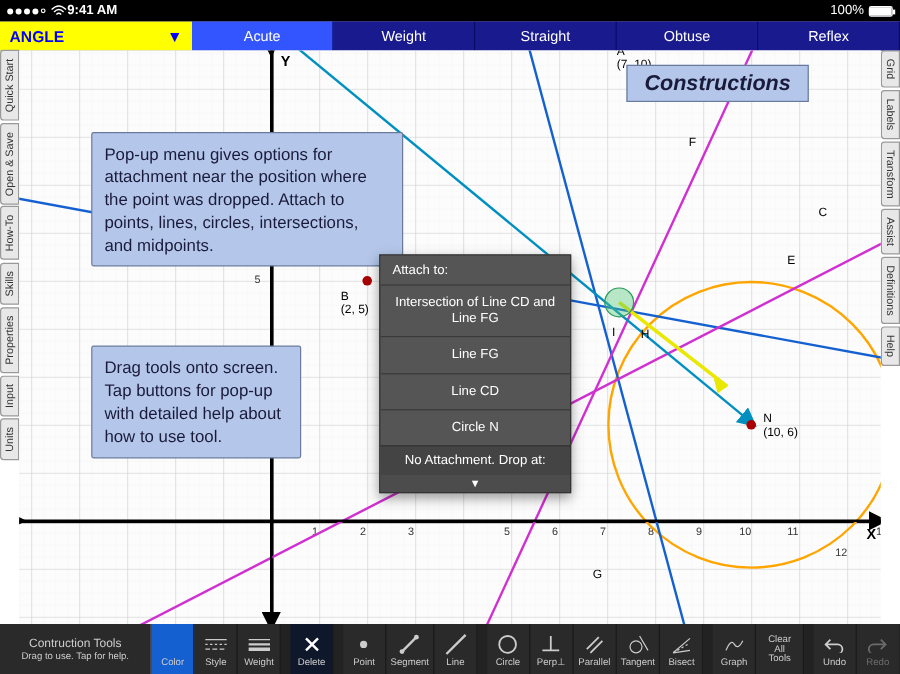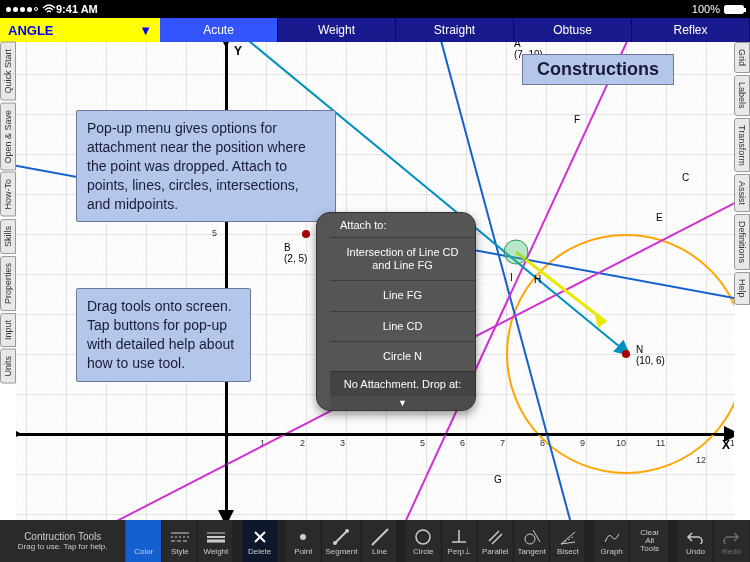--- a/index.html
+++ b/index.html
@@ -40,21 +40,21 @@
   .axis-y { width: 2px; top: 0; bottom: 0; left: 210px; }
   .point { position: absolute; width: 8px; height: 8px; border-radius: 50%; transform: translate(-50%, -50%); }
   .point-label { position: absolute; font-size: 10px; color: #000; white-space: nowrap; }
   .circle-geo { position: absolute; border: 2px solid orange; border-radius: 50%; }
 
   
   .callout { position: absolute; background: #b4c7eb; border: 1px solid #6a7a9a; padding: 8px 10px; font-size: 14px; color: #1a1a3a; line-height: 1.35; border-radius: 2px; }
   .constructions-badge { position: absolute; background: #b4c7eb; border: 1px solid #6a7a9a; padding: 4px 14px; font-size: 18px; font-weight: 600; color: #1a1a3a; }
 
   
-  .popup { position: absolute; background: #555; border: 1px solid #333; border-radius: 14px; color: #fff; font-size: 11px; width: 160px; overflow: hidden; box-shadow: 0 4px 10px rgba(0,0,0,.4); padding-left: 13px; }
+  .popup { position: absolute; background: #555; border: 1px solid #333; border-radius: 0; color: #fff; font-size: 11px; width: 160px; overflow: hidden; box-shadow: 0 4px 10px rgba(0,0,0,.4); }
   .popup-header { padding: 6px 10px; font-size: 11px; background: #555;}
   .popup-item { padding: 8px 6px; text-align: center; border-top: 1px solid #3a3a3a; cursor: pointer; line-height: 1.2; }
   .popup-footer { padding: 6px; text-align: center; background: #444; border-top: 1px solid #333; }
   .popup-footer2 { padding: 2px; text-align: center; background: #4c4c4c; font-size: 9px; }
 
   
   .toolbar { position: absolute; bottom: 0; left: 0; right: 0; height: 42px; background: #2a2a2a; display: flex; align-items: stretch; color: #ccc; font-size: 8px; }
   .tool-info { width: 130px; display: flex; flex-direction: column; justify-content: center; align-items: center; padding: 2px; border-right: 1px solid #444; }
   .tool-info-title { font-size: 10px; }
   .tool-btn { display: flex; flex-direction: column; align-items: center; justify-content: center; padding: 2px 4px; min-width: 36px; border-right: 1px solid #1a1a1a; cursor: pointer; gap: 1px; }
@@ -201,21 +201,21 @@
   <div class="point-label" style="left:666px; top:130px;">C</div>
   <div class="point-label" style="left:640px; top:170px;">E</div>
   <div class="point-label" style="left:558px; top:72px;">F</div>
   <div class="point-label" style="left:478px; top:432px;">G</div>
   <div class="point-label" style="left:518px; top:232px;">H</div>
   <div class="point-label" style="left:494px; top:230px;">I</div>
 
   <div class="point" style="left:610px; top:312px; background:#a00;"></div>
   <div class="point-label" style="left:620px; top:302px;"><span>N</span><br><span>(10, 6)</span></div>
 
-  <div class="constructions-badge" style="top:12px; right:60px;">Constructions</div>
+  <div class="constructions-badge" style="top:12px; right:60px;font-style:italic;">Constructions</div>
 
   <div class="callout" style="top:48px; left:60px; width:260px;margin-top:20px;">Pop-up menu gives options for attachment near the position where the point was dropped. Attach to points, lines, circles, intersections, and midpoints.</div>
   <div class="callout" style="top:246px; left:60px; width:175px;">Drag tools onto screen. Tap buttons for pop-up with detailed help about how to use tool.</div>
 
   <svg style="position:absolute;inset:0;pointer-events:none;">
     <line x1="320" y1="80" x2="485" y2="200" stroke="#6a7a9a" stroke-width="2"></line>
     <polygon points="485,200 470,190 475,205" fill="#6a7a9a"></polygon>
     <line x1="235" y1="395" x2="335" y2="470" stroke="#6a7a9a" stroke-width="2"></line>
     <polygon points="335,470 318,462 324,476" fill="#6a7a9a"></polygon>
   </svg>

